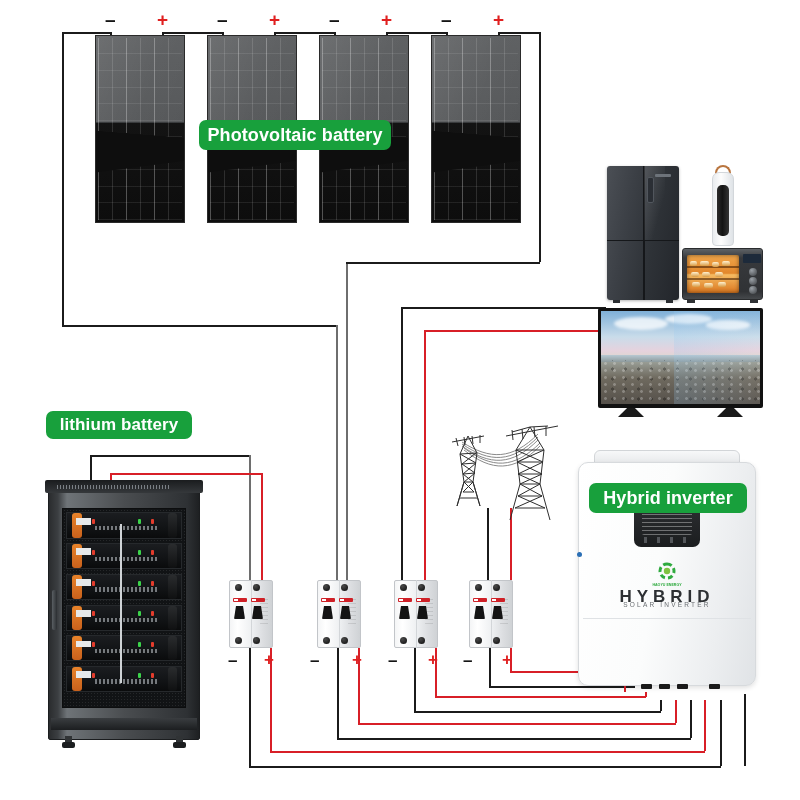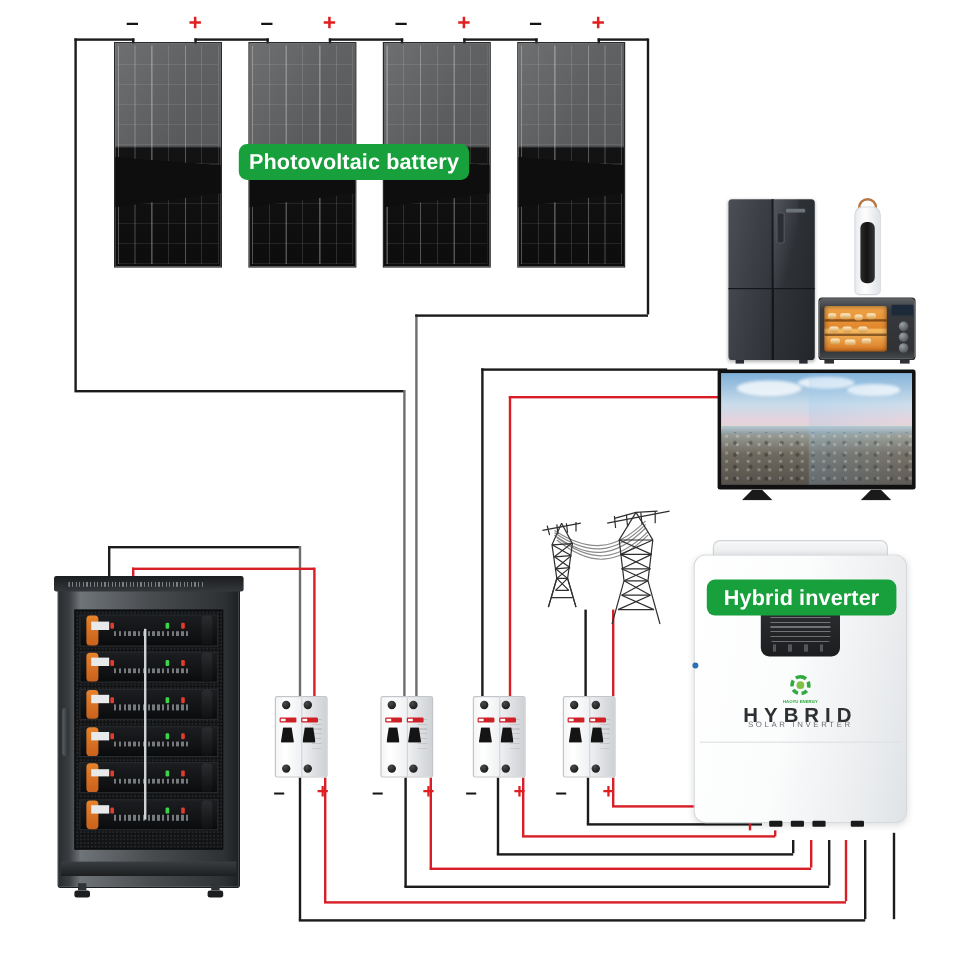--- a/index.html
+++ b/index.html
@@ -379,20 +379,21 @@
         <path d="M66,30 L94,30 M67,42 L93,42 M68,54 L92,54 M70,64 L90,64 M68,76 L92,76 M65,88 L95,88"></path>
         <path d="M66,30 L93,42 M94,30 L67,42 M67,42 L92,54 M93,42 L68,54 M68,54 L90,64 M92,54 L70,64 M70,64 L92,76 M90,64 L68,76 M68,76 L95,88 M92,76 L65,88"></path>
         <path d="M62,12 L80,7 L98,6"></path>
       </g>
     </svg>
   </div>
 
   <div class="wire wv blk" style="left:487px;top:508px;height:72px;"></div>
   <div class="wire wv red" style="left:510px;top:508px;height:72px;"></div>
 
+  <div class="pill" style="left:46px;top:411px;width:146px;height:28px;font-size:17px;">lithium battery</div>
 
   <div class="cab" style="left:48px;top:490px;width:152px;height:250px;">
     <div class="outer"></div>
     <div class="caphat"></div>
     <div class="vents"></div>
     <div class="handle"></div>
     <div class="glass">
       <div class="mod" style="top:2%;">
         <div class="cableL"></div>
         <div class="whitebox"></div>

